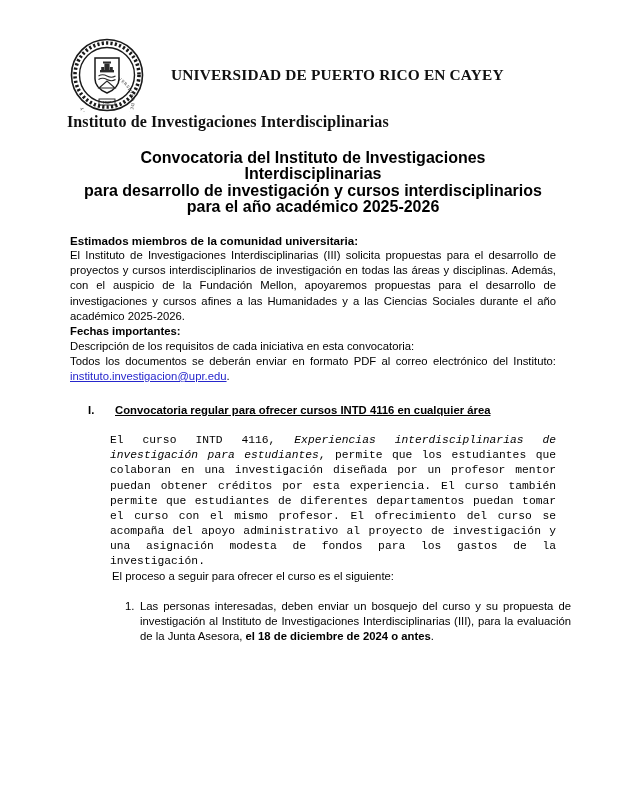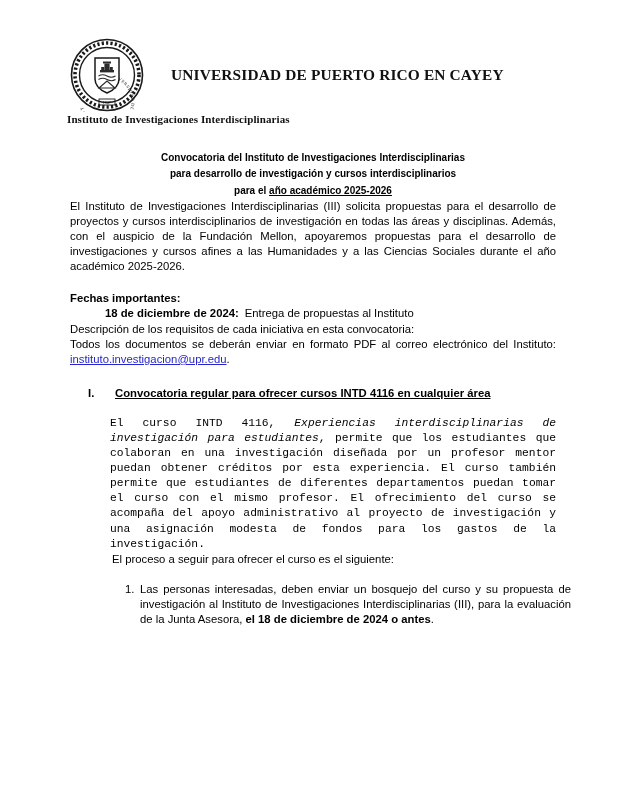--- a/index.html
+++ b/index.html
@@ -52,62 +52,61 @@
     white-space: nowrap;
     color: #111111;
   }
 
   .institute-line {
     position: absolute;
     left: 67px;
     top: 113px;
     font-family: "Liberation Serif", serif;
     font-weight: bold;
-    font-size: 11px;
+    font-size: 16px;
     letter-spacing: 0.1px;
     color: #111111;
   }
 
   
   .content {
     position: absolute;
     left: 70px;
     top: 150px;
     width: 486px;
     font-size: 11.3px;
     line-height: 15.1px;
   }
 
   .doc-title {
     text-align: center;
     font-weight: bold;
-    font-size: 10px;
+    font-size: 16px;
     line-height: 16.3px;
     margin: 0 0 0 0;
     padding: 0 4px;
   }
-  .doc-title .u { text-decoration: underline; }
+  .doc-title .u { }
 
   .greeting {
     font-weight: bold;
     font-size: 11.6px;
     margin-top: 18px;
   }
 
   p.para {
     margin: 0;
     text-align: justify;
     text-justify: inter-word;
   }
   .gap-sm { margin-top: 12px; }
   .gap-md { margin-top: 15px; }
 
   .dates-head {
     font-weight: bold;
-    margin-top: 17px;
   }
   .date-row {
     margin-left: 35px;
     white-space: nowrap;
   }
   .date-row .d { font-weight: bold; }
   .date-row .sep { display: inline-block; width: 6px; }
 
   a.maillink {
     color: #2626cc;
@@ -198,27 +197,25 @@
   <div class="institute-line">Instituto de Investigaciones Interdisciplinarias</div>
 
   <div class="content">
 
     <div class="doc-title">
       <span>Convocatoria del Instituto de Investigaciones Interdisciplinarias</span><br>
       <span>para desarrollo de investigación y cursos interdisciplinarios</span><br>
       <span>para el </span><span class="u">año académico 2025-2026</span>
     </div>
 
+    <div class="greeting">Estimados miembros de la comunidad universitaria:</div>
 
     <p class="para gap-sm">El Instituto de Investigaciones Interdisciplinarias (III) solicita propuestas para el desarrollo de proyectos y cursos interdisciplinarios de investigación en todas las áreas y disciplinas. Además, con el auspicio de la Fundación Mellon, apoyaremos propuestas para el desarrollo de investigaciones y cursos afines a las Humanidades y a las Ciencias Sociales durante el año académico 2025-2026.</p>
 
     <div class="dates-head">Fechas importantes:</div>
-    <div class="date-row">
-      <span class="d">18 de diciembre de 2024:</span><span class="sep"></span><span>Entrega de propuestas al Instituto</span>
-    </div>
 
 
     <p class="para gap-md">Descripción de los requisitos de cada iniciativa en esta convocatoria:</p>
 
     <p class="para gap-md"><span>Todos los documentos se deberán enviar en formato PDF al correo electrónico del Instituto:  </span><a class="maillink" href="#">instituto.investigacion@upr.edu</a><span>.</span></p>
 
     <div class="sec">
       <span class="roman">I.</span>
       <span class="sec-title">Convocatoria regular para ofrecer cursos INTD 4116 en cualquier área</span>
     </div>

